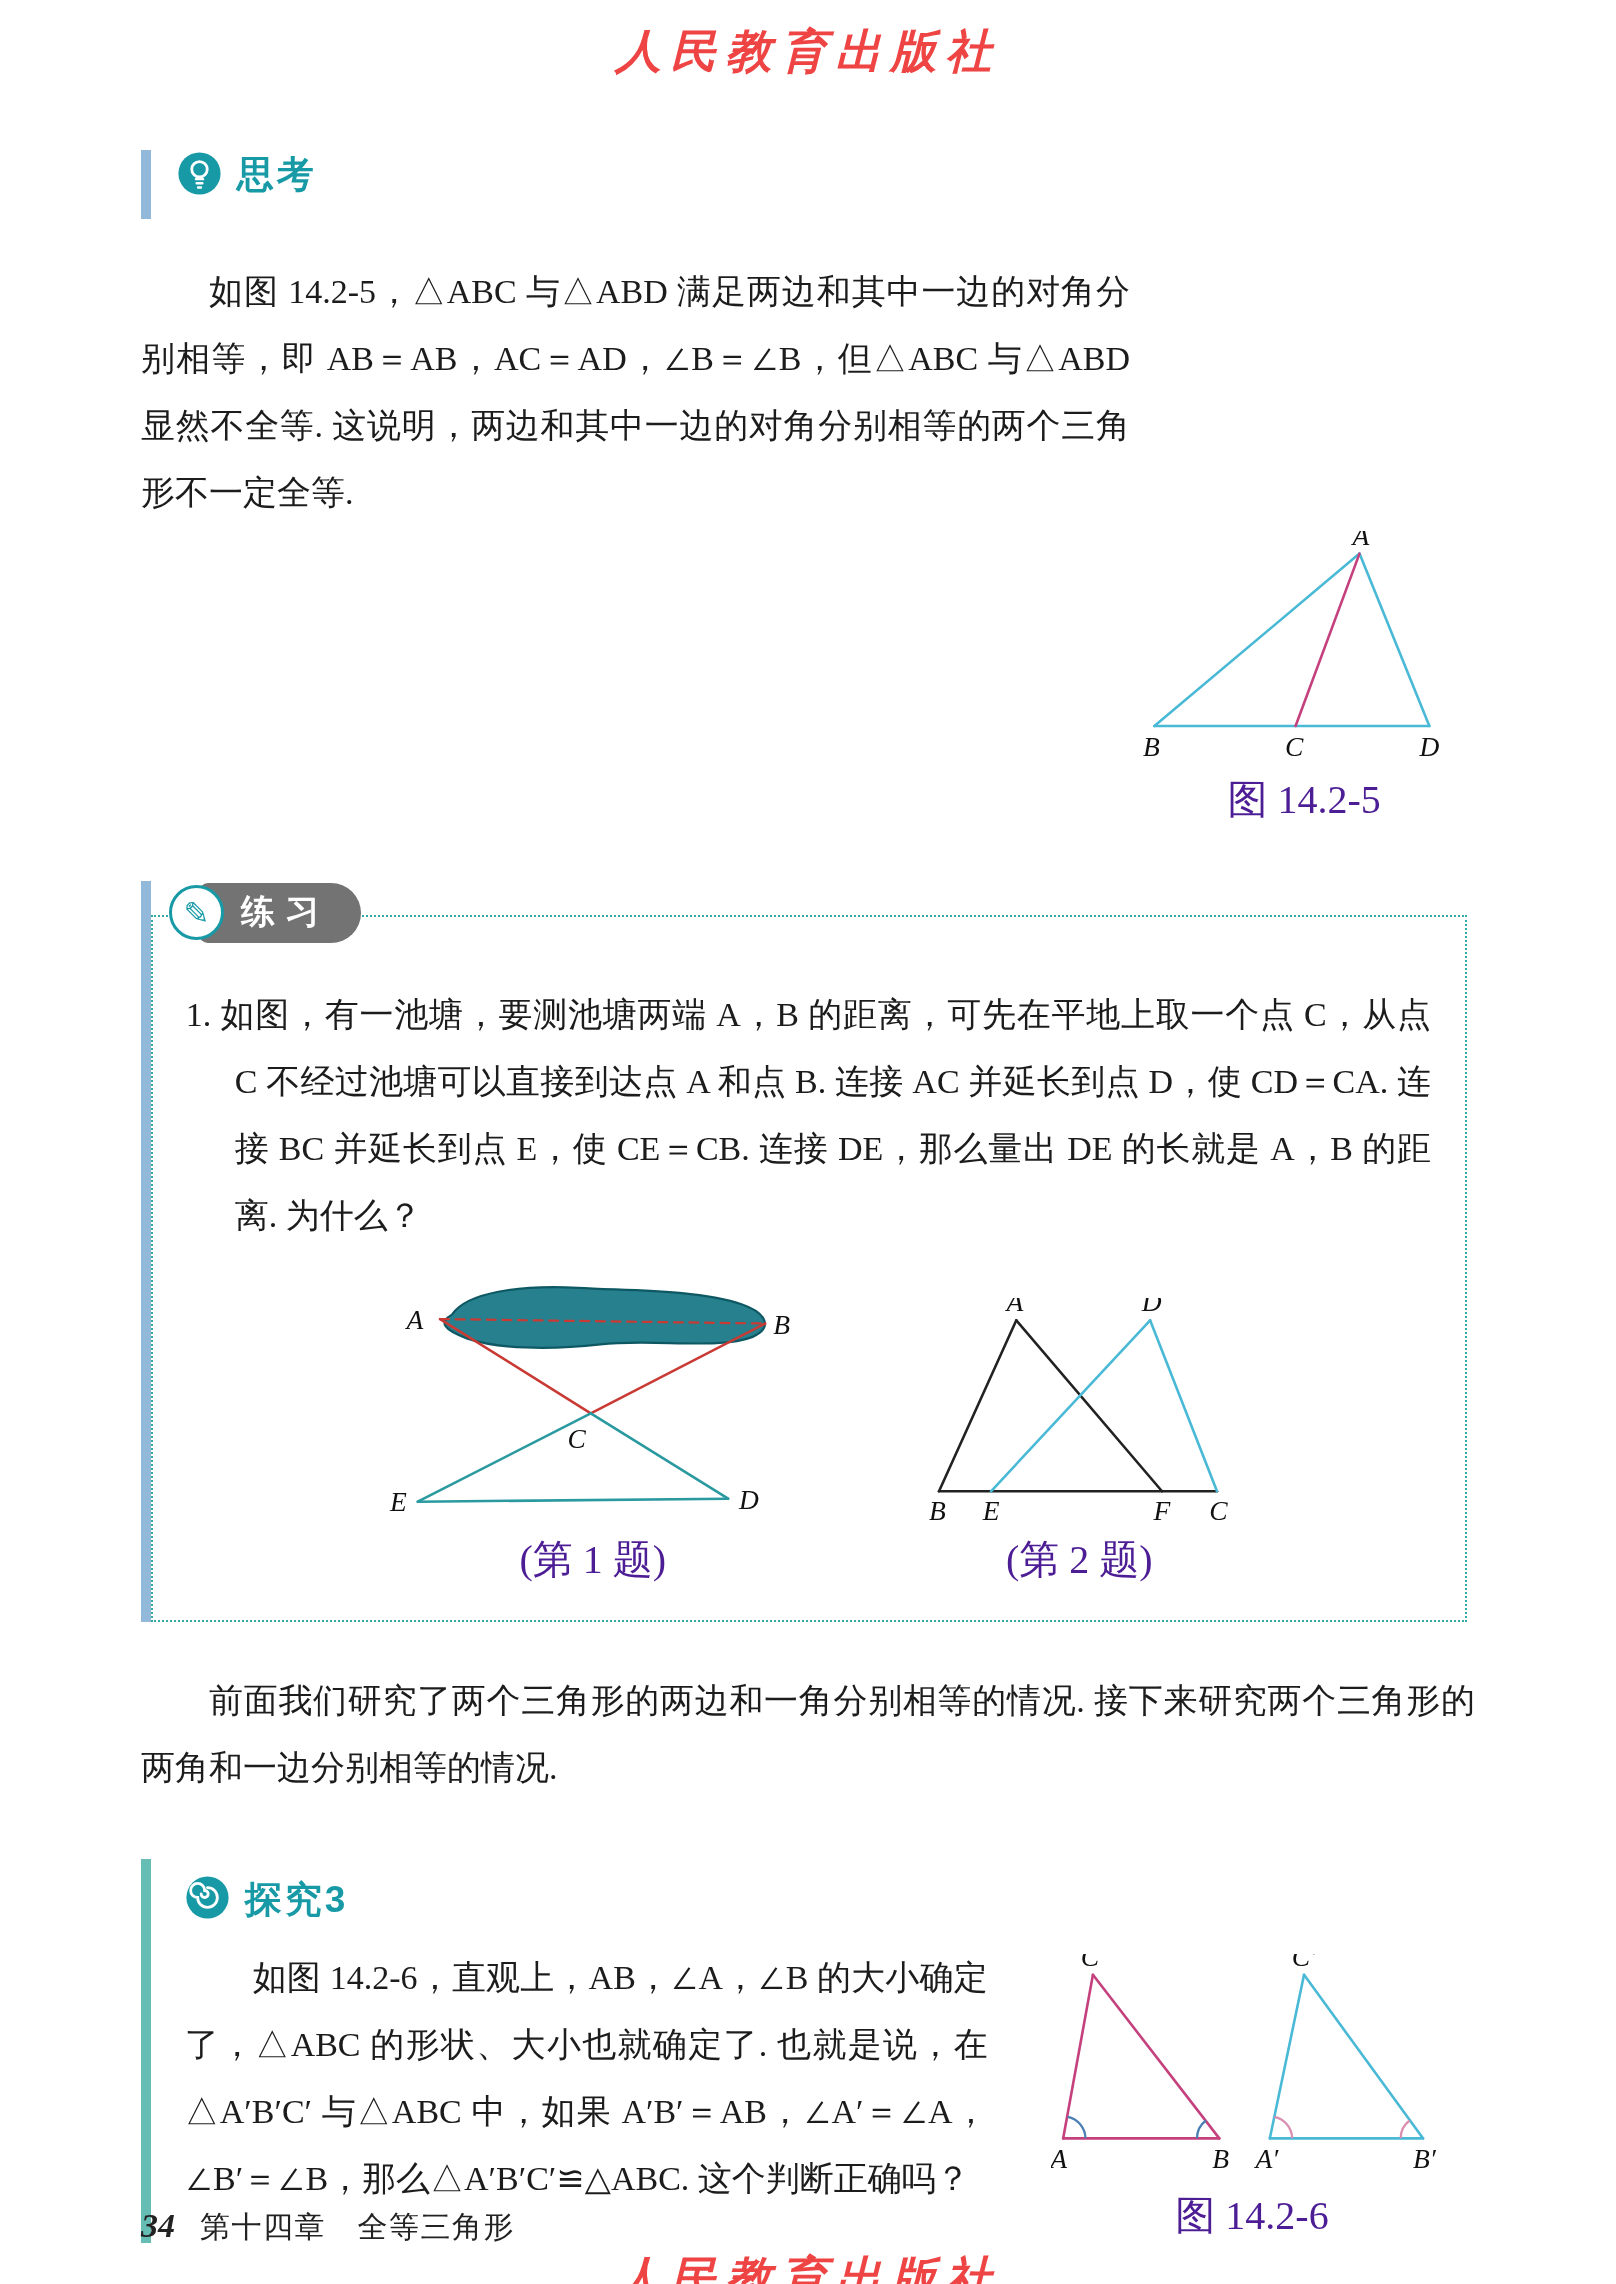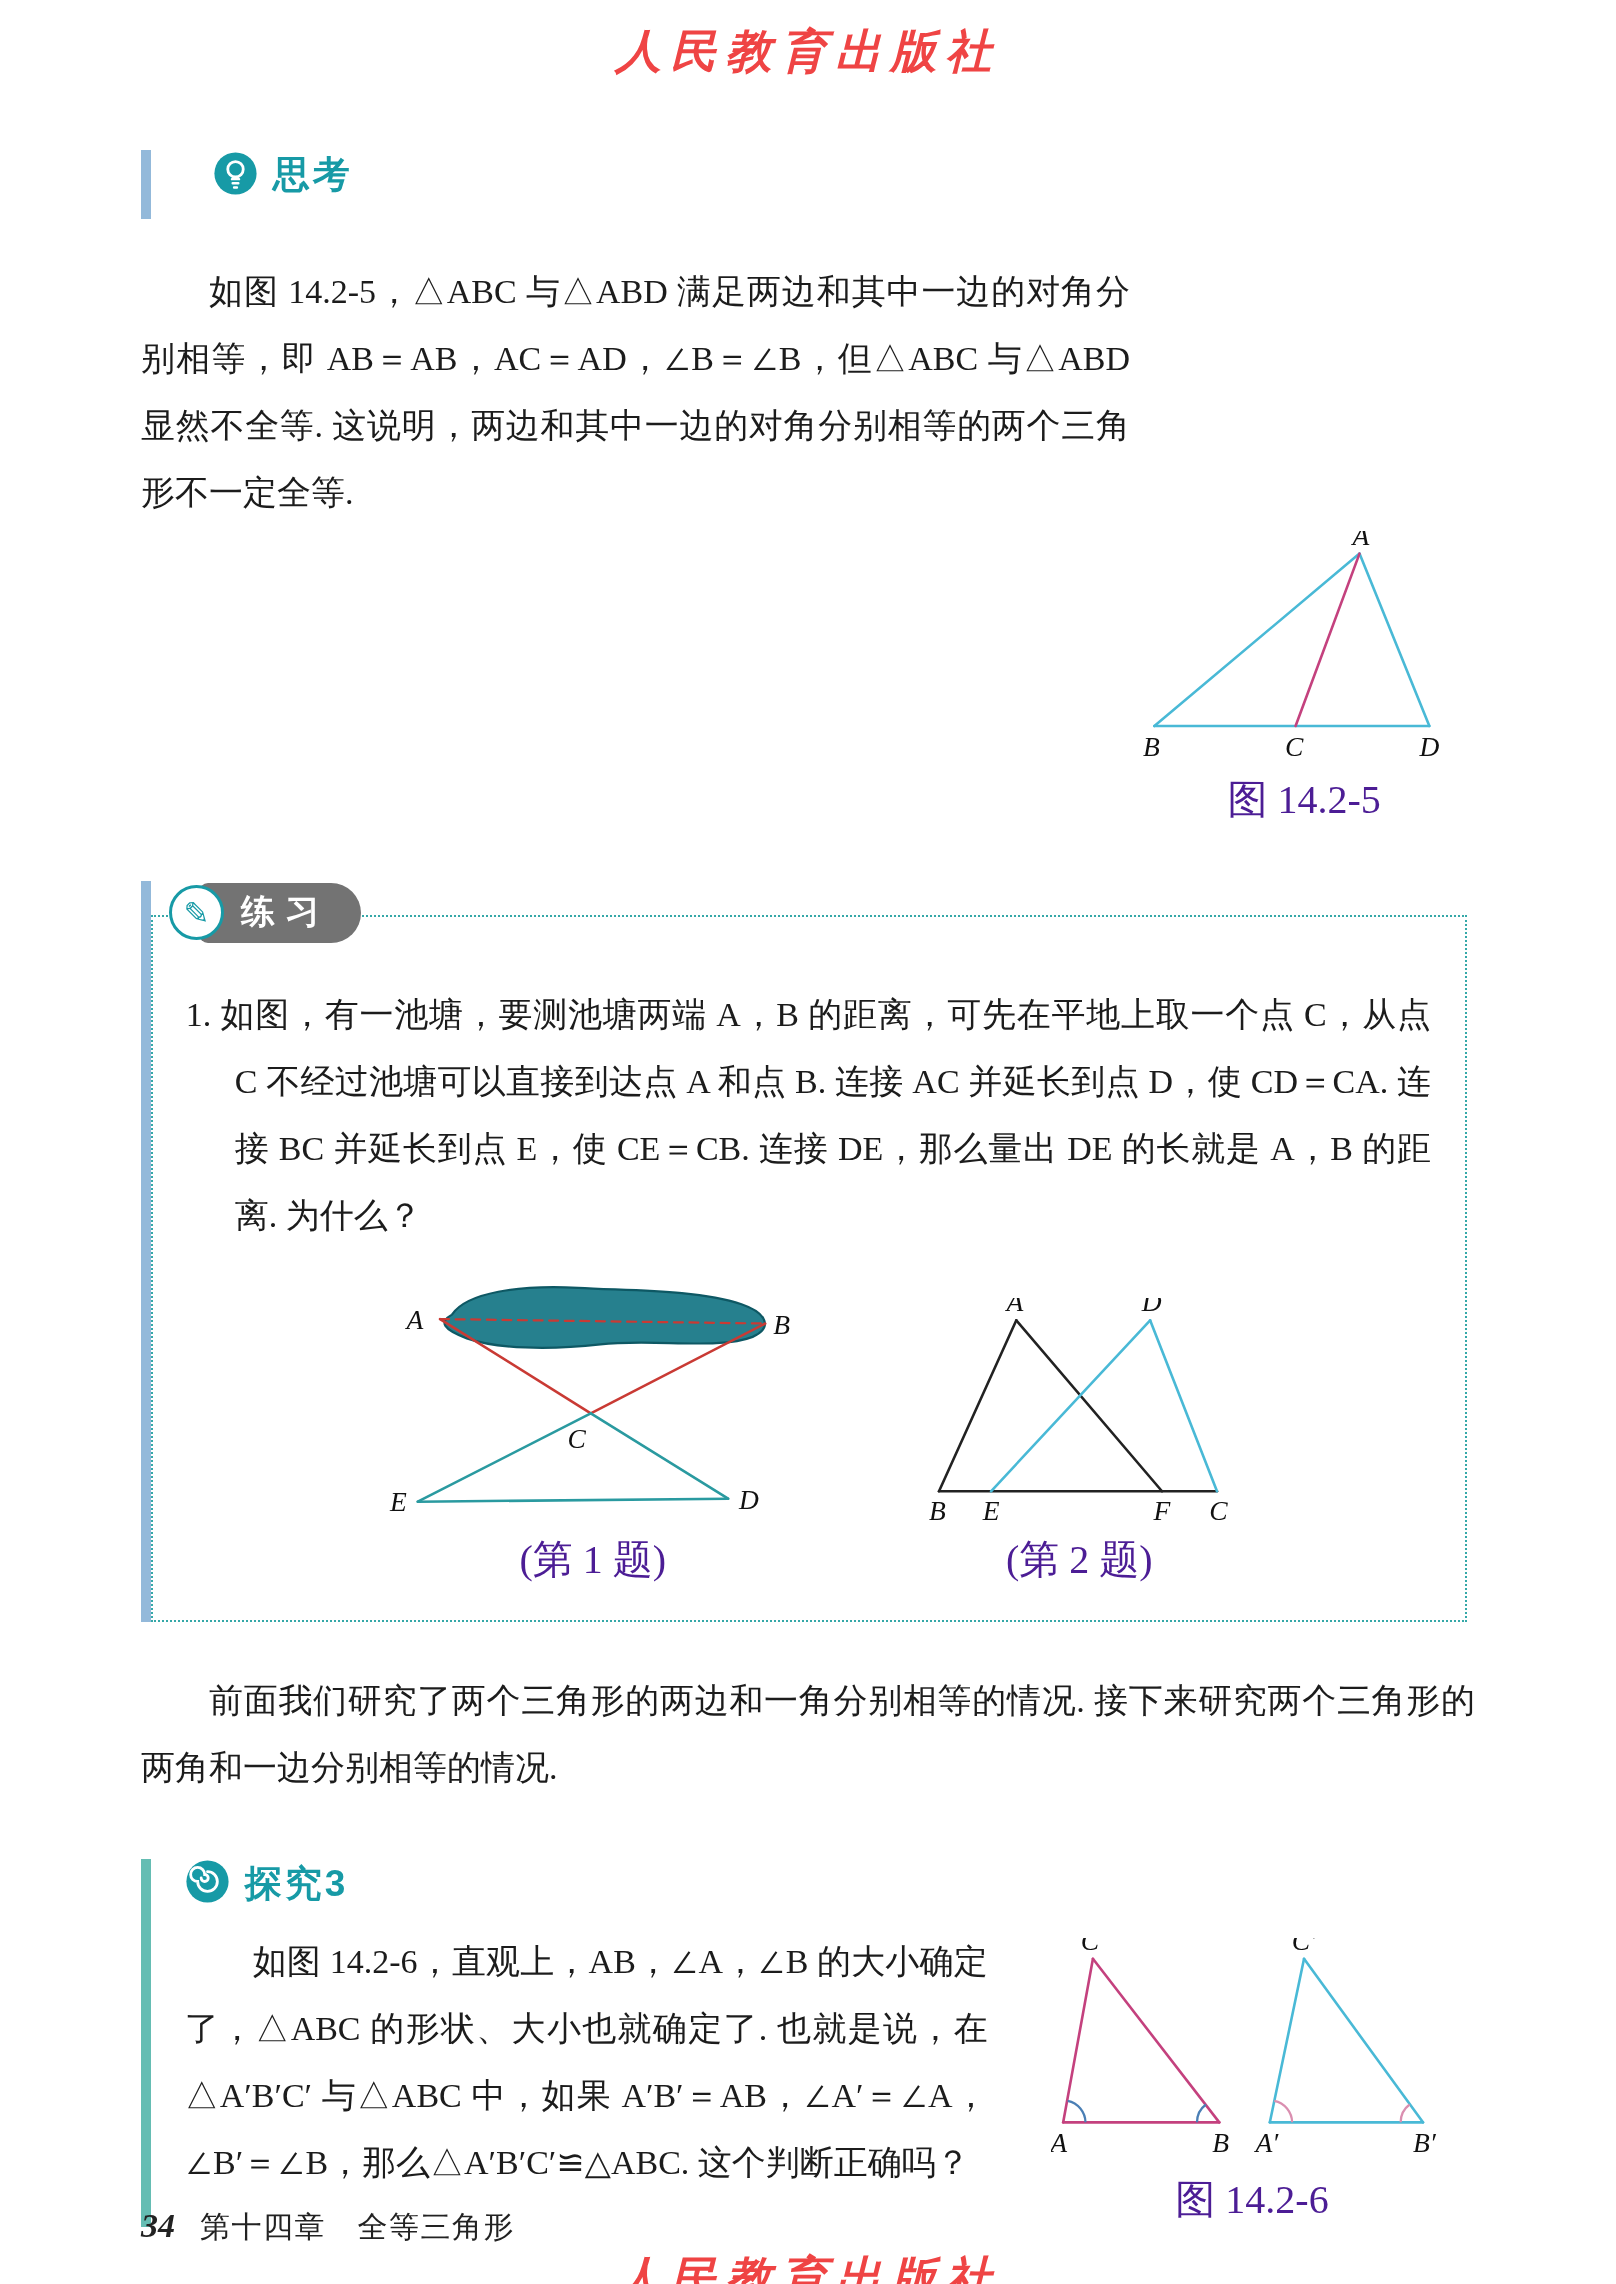--- a/index.html
+++ b/index.html
@@ -21,21 +21,21 @@
   .section-title {
     font-family:"Liberation Sans", sans-serif; font-weight:bold;
     color:#179aa6; font-size:37px; letter-spacing:3px;
   }
   .vbar { width:9.7px; flex:none; }
   .vbar.blue { background:#93b9da; }
   .vbar.teal { background:#65bdb3; }
 
   
   .section-think { display:flex; margin:67px 141px 0 141px; }
-  .think-content { padding-left:42px; flex:1;margin-left:20px; }
+  .think-content { padding-left:26px; flex:1; }
   .section-header { display:flex; align-items:center; gap:15px; margin-bottom:19.3px; }
 
   
   .intro-row { display:flex; margin:39px 141px 0 141px;flex-direction:column; }
   .intro-text { width:989px; flex:none; }
   .fig-col { display:flex; flex-direction:column; align-items:center; }
   .fig5-col { margin-left:auto; margin-right:7.4px; padding-top:4.5px; }
   .fig-caption { font-size:40px; margin-top:10.4px; color:#4c1d95; }
 
   
@@ -58,21 +58,21 @@
   }
   .problem { font-size:34px; line-height:67px; padding-left:49px; text-indent:-49px; text-align:justify; }
   .problem.second { margin-top:25px; }
   .figures-row { display:flex; justify-content:center; align-items:flex-end; gap:126px; margin-top:27px; }
 
   
   .transition-para { margin:45px 141px 0 141px; }
 
   
   .section-explore { display:flex; margin:58px 141px 0 141px; }
-  .explore-content { padding-left:34px; flex:1; }
+  .explore-content { padding-left:34px; flex:1;margin-top:16px; }
   .explore-row { display:flex; margin-top:7.4px; }
   .explore-text { width:803px; flex:none; }
   .fig6-col { margin-left:auto; margin-right:22px; padding-top:10.4px; }
 
   
   .page-footer { position:absolute; left:141px; top:2207px; display:flex; align-items:baseline; gap:25px; }
   .page-number { font-size:34px; font-weight:bold; color:#222;font-style:italic; }
   .chapter-title { font-size:30px; color:#222; letter-spacing:1.5px; }
 
   

